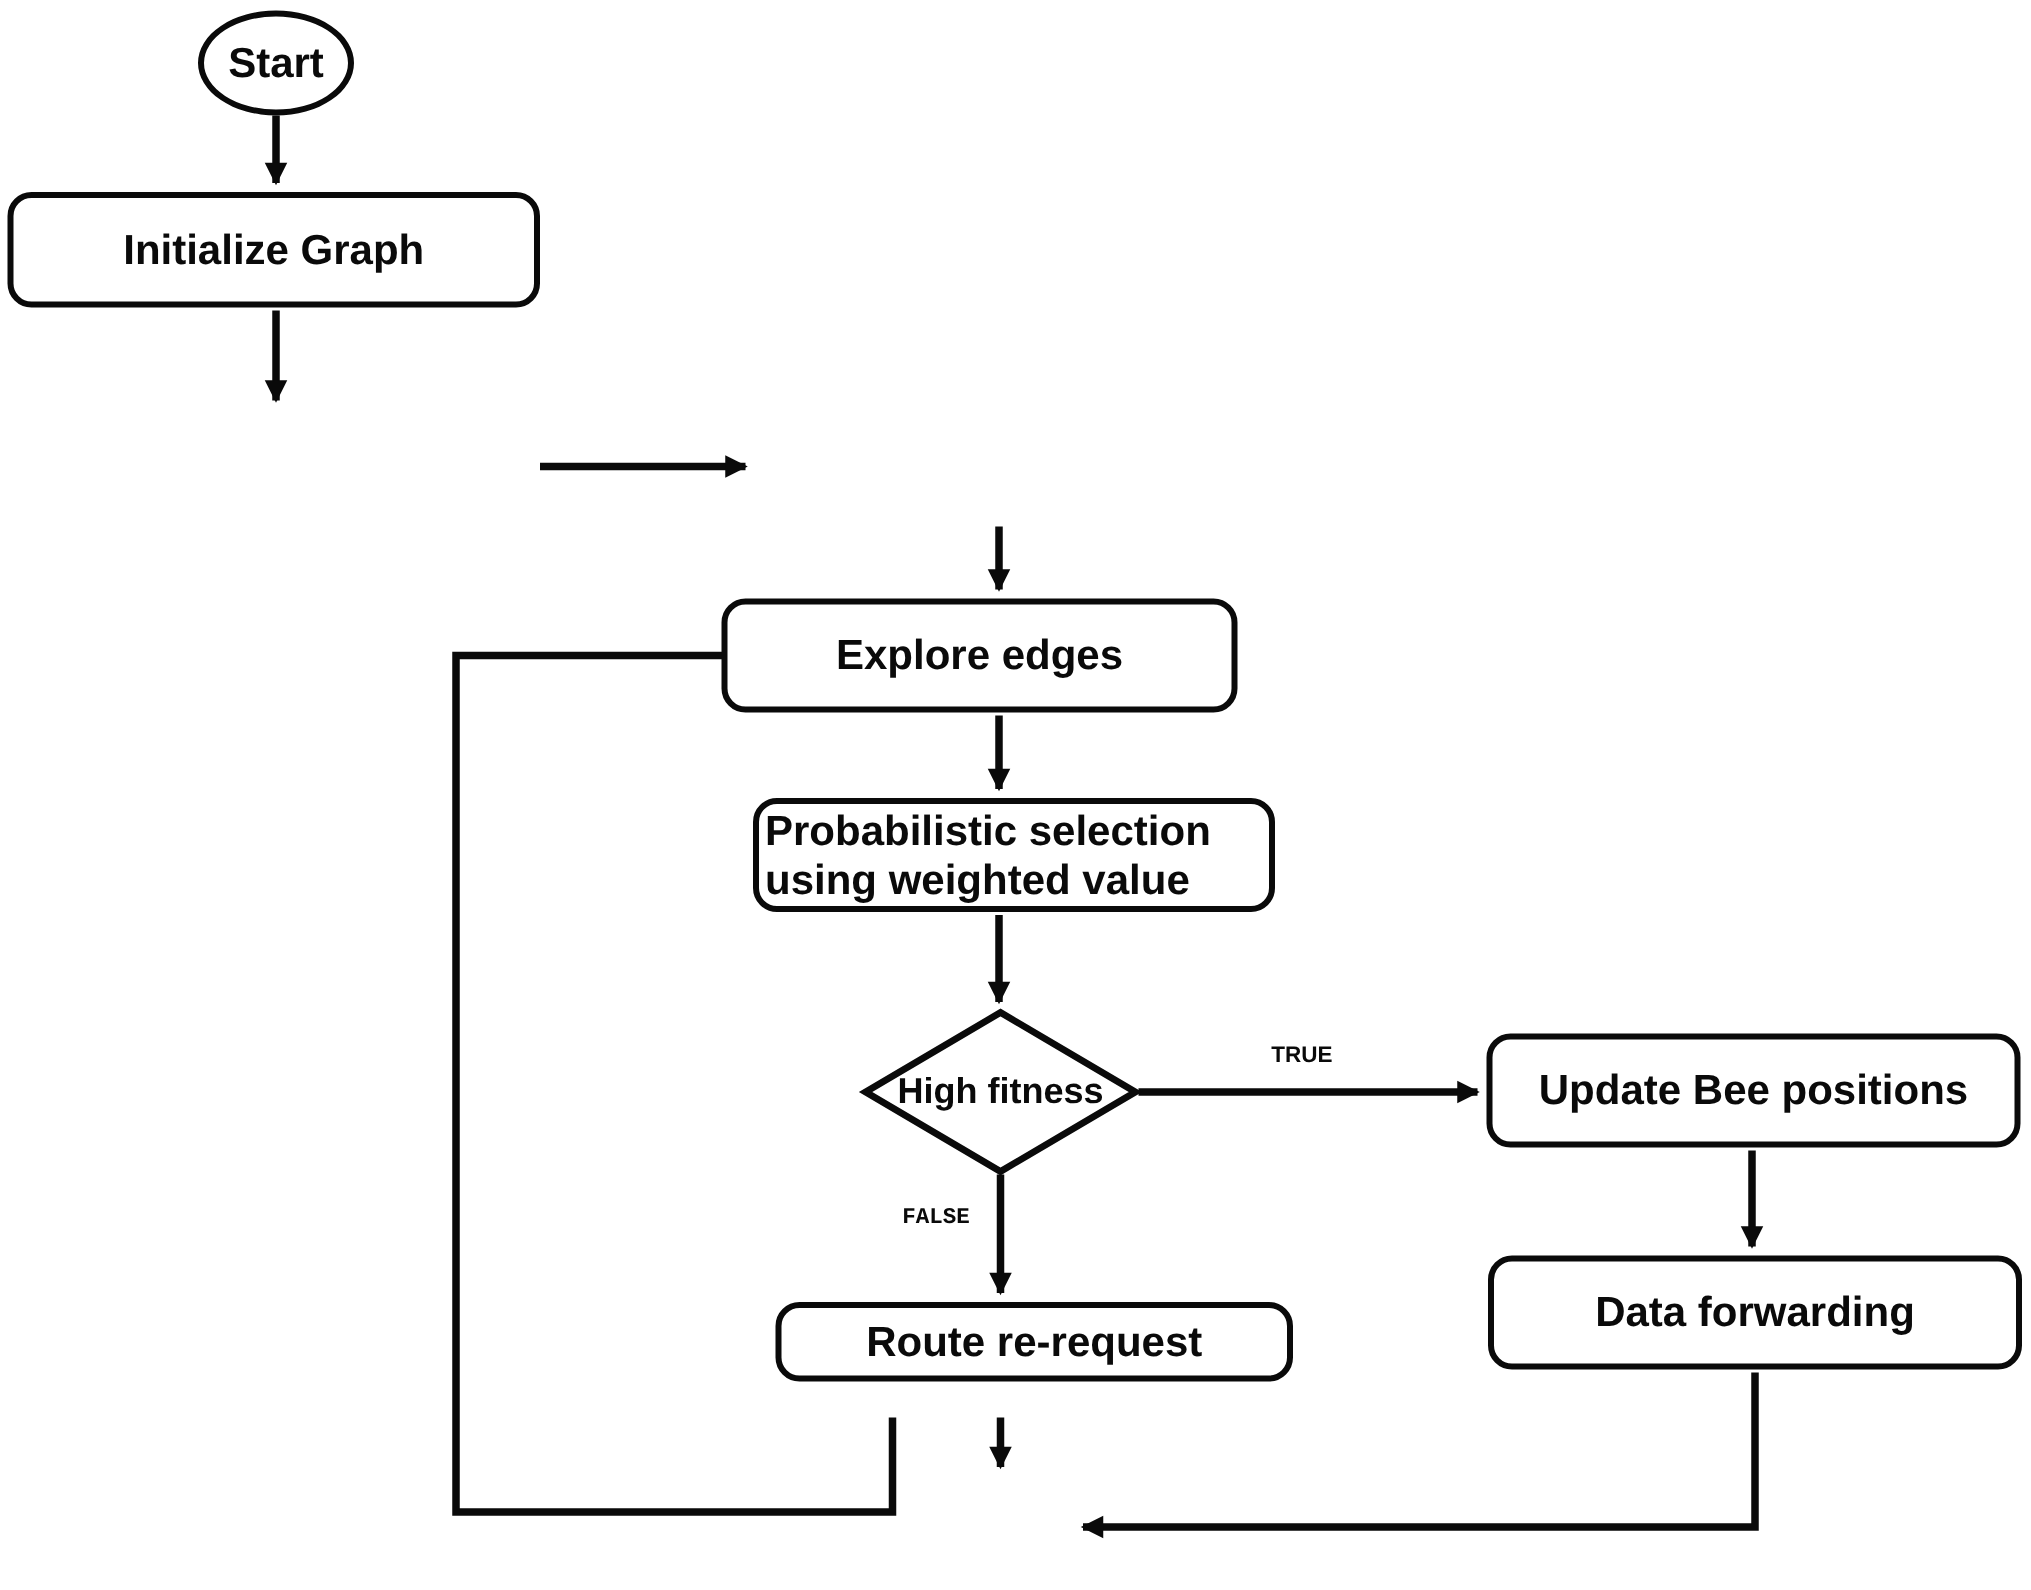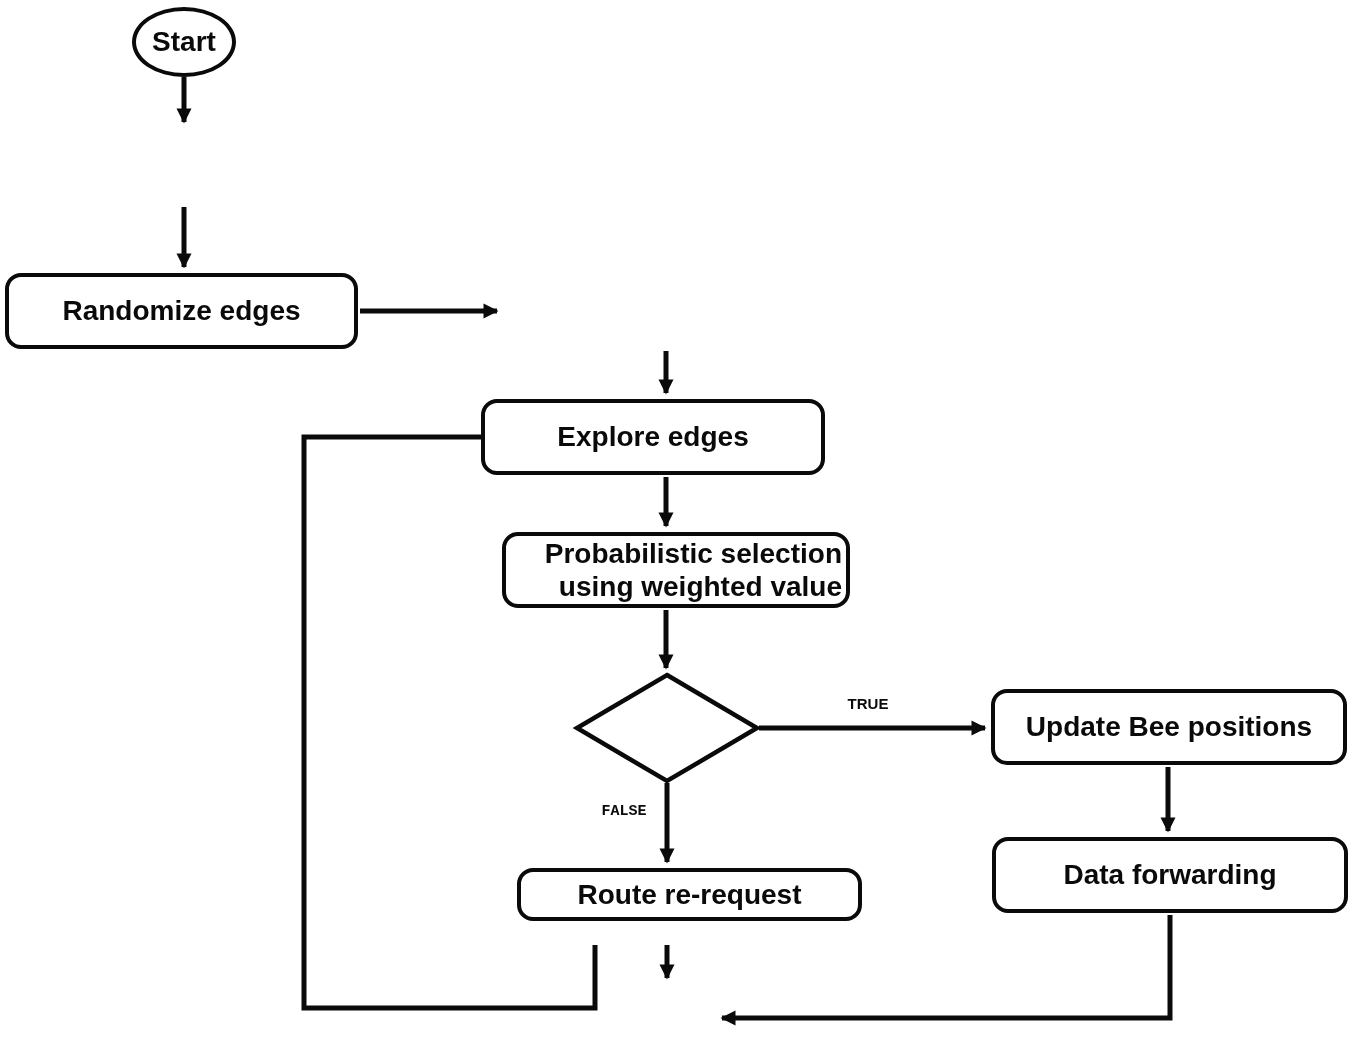--- a/index.html
+++ b/index.html
@@ -24,21 +24,21 @@
   }
   .node {
     position: absolute;
     box-sizing: border-box;
     border: 4px solid #0a0a0a;
     border-radius: 16px;
     background: #ffffff;
     display: flex;
     align-items: center;
     justify-content: center;
-    text-align: right;
+    text-align: left;
     font-weight: bold;
     font-size: 28px;
     line-height: 1.18;
     color: #0a0a0a;
     z-index: 2;
     padding: 0 4px;
   }
   .terminal {
     border-radius: 50%;
   }
@@ -96,34 +96,37 @@
     <path class="edge" d="M1170,915 L1170,1018 L722,1018" marker-end="url(#arrow)"></path>
     <path class="edge" d="M595,945 L595,1008 L304,1008 L304,437 L497,437" marker-end="url(#arrow)"></path>
 
     <polygon class="shape" points="667,675 757,728 667,781 577,728"></polygon>
   </svg>
 
   <div class="node terminal" style="left:132px; top:7px; width:104px; height:70px;">
     <span>Start</span>
   </div>
 
+  <div class="node" style="left:5px; top:128px; width:355px; height:77px;">
+    <span>Initialize Graph</span>
+  </div>
 
-  <div class="node" style="left:5px; top:273px; width:353px; height:76px;">
-    <span>Randomize edges</span>
-  </div>
 
 
   <div class="node" style="left:481px; top:399px; width:344px; height:76px;">
     <span>Explore edges</span>
   </div>
 
   <div class="node" style="left:502px; top:532px; width:348px; height:76px;">
     <span>Probabilistic selection using weighted value</span>
   </div>
 
+  <div class="floating-label diamond-text" style="left:594px; top:694px; width:146px; height:68px;">
+    <span>High fitness</span>
+  </div>
 
   <div class="floating-label branch-text" style="left:812px; top:688px; width:112px; height:30px;">
     <span>TRUE</span>
   </div>
 
   <div class="floating-label branch-text" style="left:568px; top:796px; width:112px; height:30px;font-family:Liberation Mono, monospace;">
     <span>FALSE</span>
   </div>
 
   <div class="node" style="left:992px; top:837px; width:356px; height:76px;">

